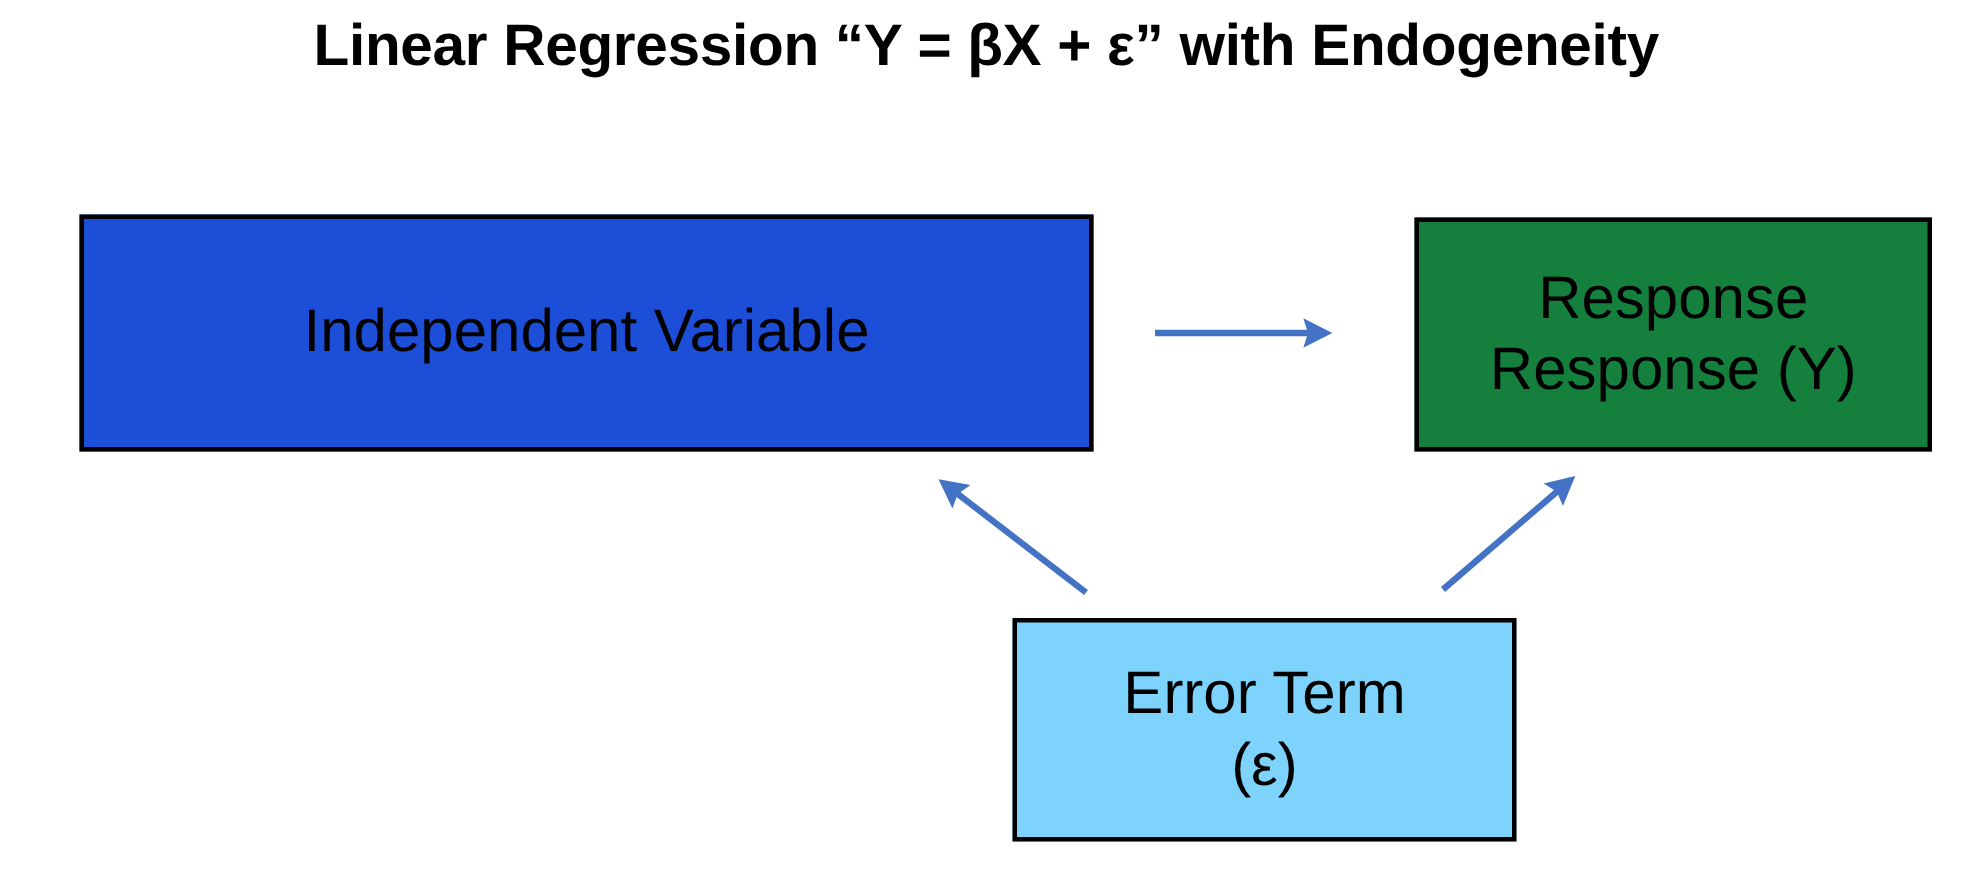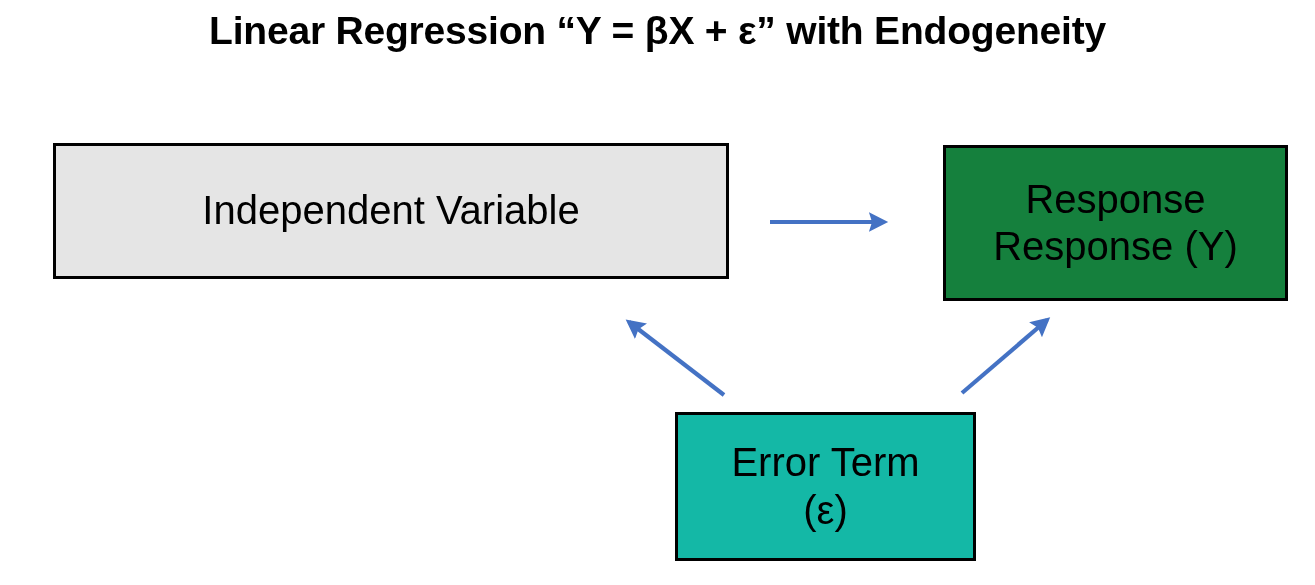--- a/index.html
+++ b/index.html
@@ -45,36 +45,36 @@
     text-align: center;
   }
   .node-line {
     display: block;
     white-space: nowrap;
   }
   #box-independent {
     left: 53px;
     top: 143px;
     width: 676px;
-    height: 136px;
-    background: #e5e5e5;
+    height: 158px;
+    background: #1d4ed8;
   }
   #box-response {
     left: 943px;
     top: 145px;
     width: 345px;
     height: 156px;
     background: #15803d;
   }
   #box-error {
     left: 675px;
     top: 412px;
-    width: 301px;
+    width: 336px;
     height: 149px;
-    background: #14b8a6;
+    background: #7dd3fc;
   }
   #arrows-layer {
     position: absolute;
     left: 0;
     top: 0;
     width: 1315px;
     height: 585px;
     pointer-events: none;
   }
 </style>

